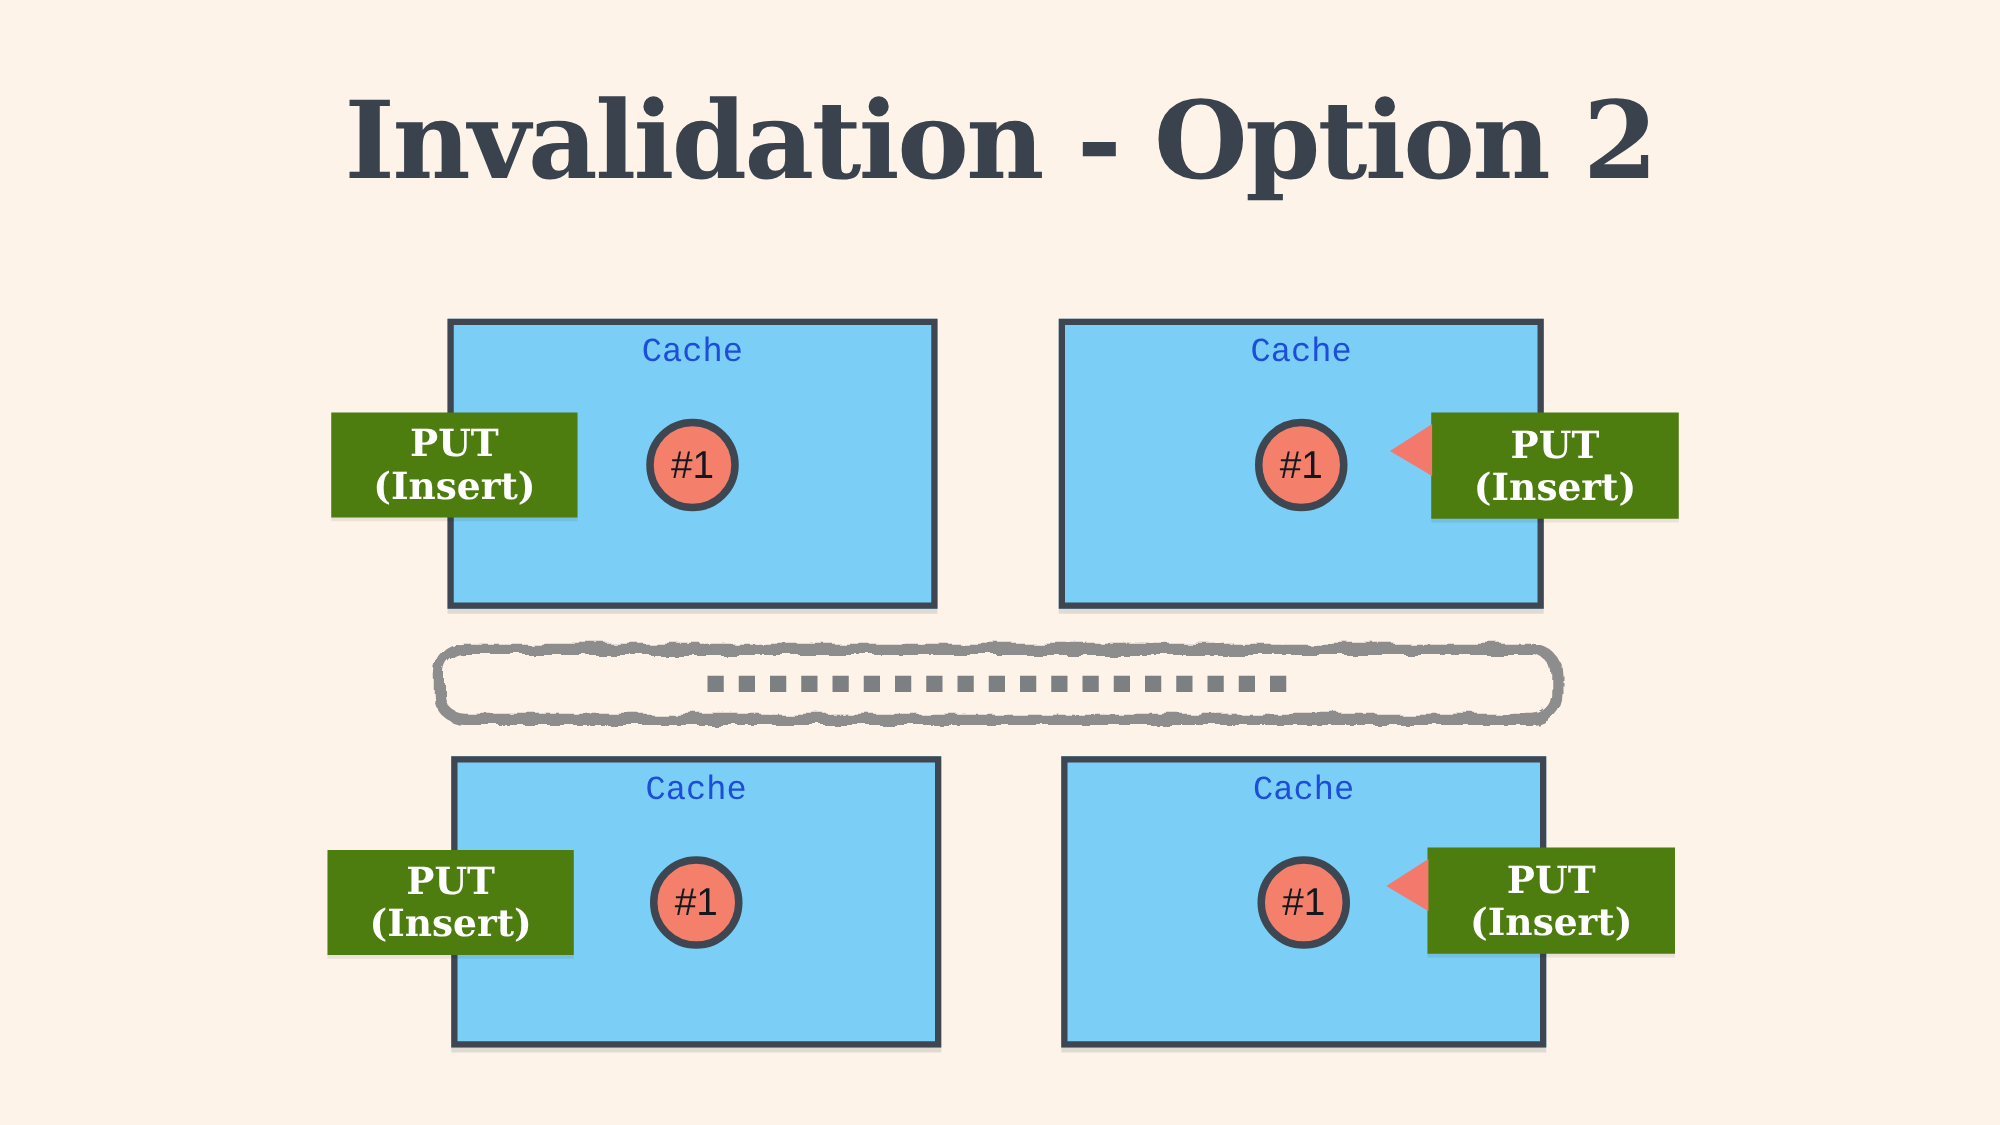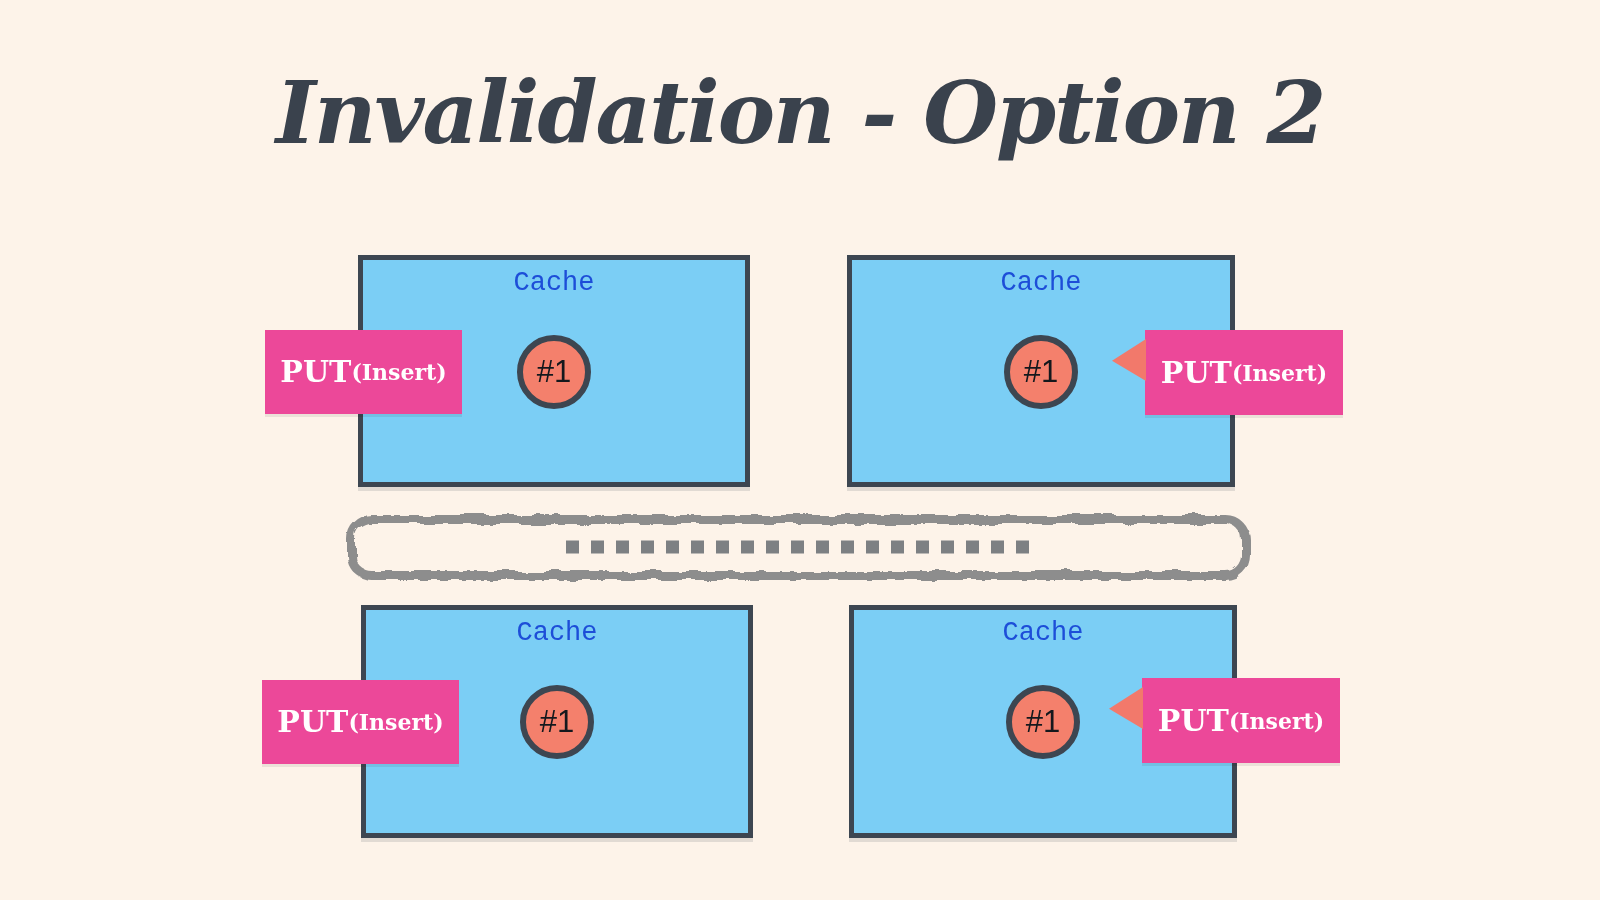--- a/index.html
+++ b/index.html
@@ -19,21 +19,20 @@
     inset: 0;
   }
   
   .title {
     position: absolute;
     top: 66px;
     left: 0;
     width: 100%;
     text-align: center;
     font-family: "DejaVu Serif", serif;
-    font-style: italic;
     font-weight: bold;
     font-size: 86px;
     letter-spacing: -2px;
     color: #3a424d;
     line-height: 1.1;
   }
   
   svg.connectors {
     position: absolute;
     top: 0;
@@ -77,34 +76,34 @@
     align-items: center;
     justify-content: center;
     font-family: "Liberation Sans", sans-serif;
     font-size: 31px;
     font-weight: 400;
     color: #14181d;
   }
   
   .put-label {
     position: absolute;
-    background: #ec4899;
+    background: #4d7c0f;
     color: #ffffff;
     z-index: 3;
     display: flex;
-    flex-direction: row;
+    flex-direction: column;
     align-items: center;
     justify-content: center;
     font-family: "DejaVu Serif", serif;
     font-weight: bold;
     text-align: center;
     box-shadow: 0 3px 0 rgba(0, 0, 0, 0.07);
   }
   .put-label .line1 { font-size: 30px; line-height: 36px; }
-  .put-label .line2 { font-size: 22px; line-height: 32px; }
+  .put-label .line2 { font-size: 30px; line-height: 32px; }
   .put-label.pos-left-top      { left: 265px;  top: 330px; width: 197px; height: 84px; }
   .put-label.pos-right-top     { left: 1145px; top: 330px; width: 198px; height: 85px; }
   .put-label.pos-left-bottom   { left: 262px;  top: 680px; width: 197px; height: 84px; }
   .put-label.pos-right-bottom  { left: 1142px; top: 678px; width: 198px; height: 85px; }
   .bubble-tail {
     position: absolute;
     left: -33px;
     top: 9px;
     width: 34px;
     height: 42px;

